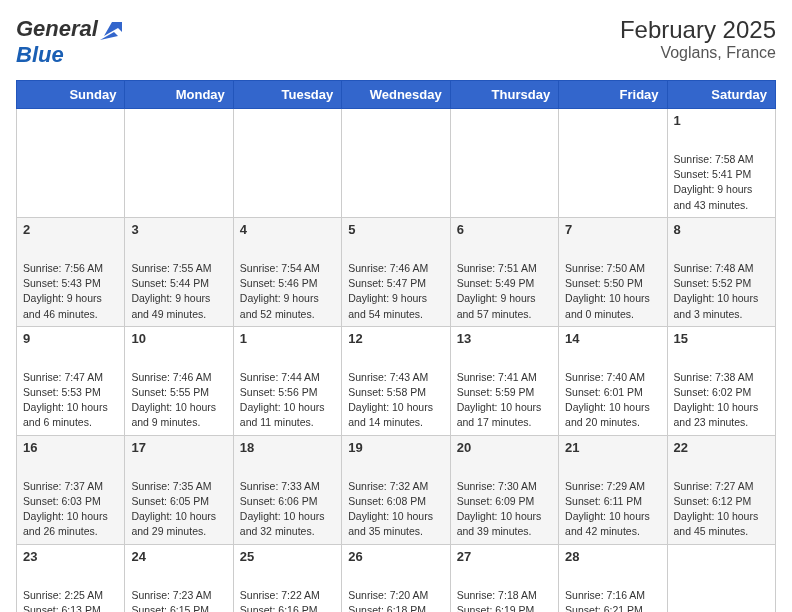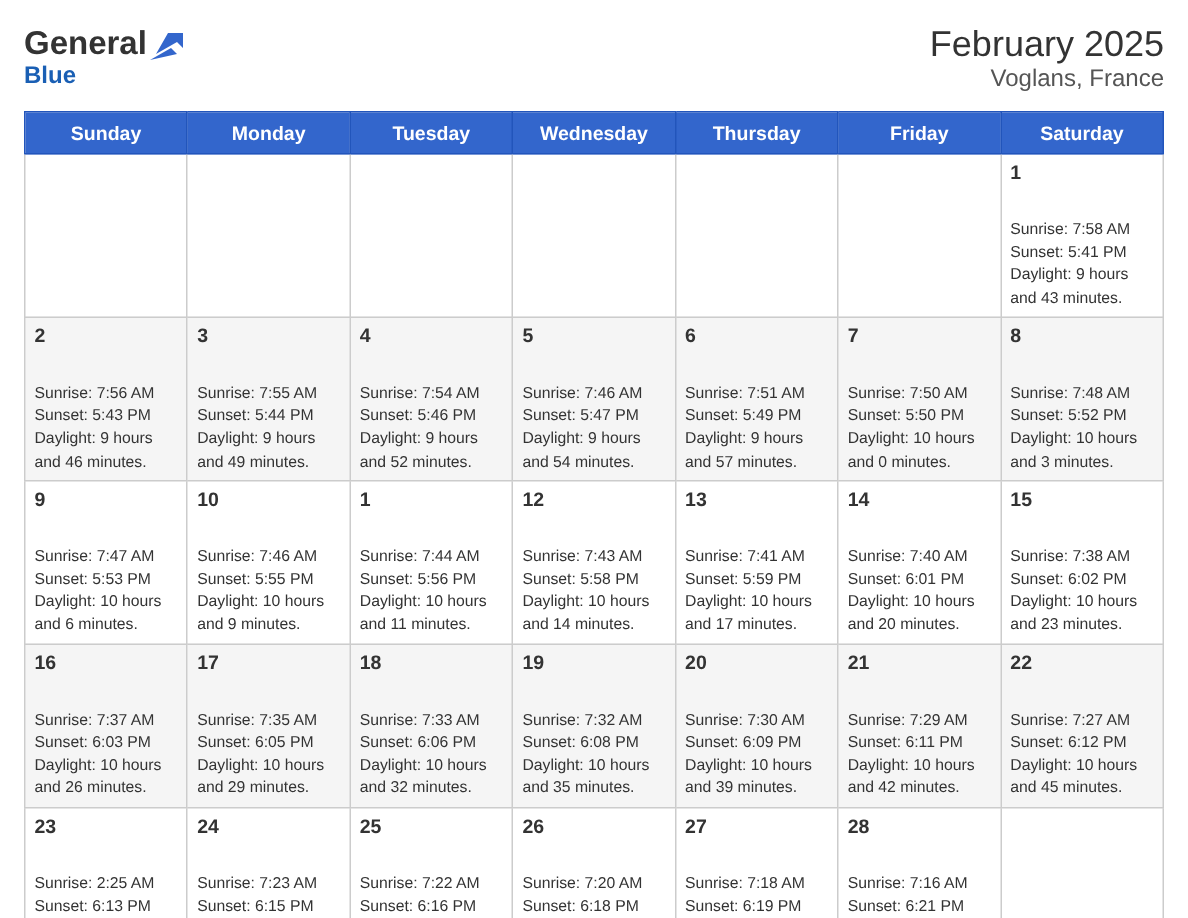--- a/index.html
+++ b/index.html
@@ -13,32 +13,33 @@
     .header {
       display: flex;
       justify-content: space-between;
       align-items: flex-start;
       margin-bottom: 12px;
     }
     .logo {
       display: flex;
       flex-direction: column;
       align-items: flex-start;
+      font-style: italic;
     }
     .logo-text {
       display: flex;
       align-items: center;
     }
     .logo-general {
       font-size: 22px;
       font-weight: bold;
       color: #333;
     }
     .logo-blue {
-      font-size: 16px;
+      font-size: 22px;
       font-weight: bold;
       color: #1a5fb4;
     }
     .logo-icon {
       width: 22px;
       height: 22px;
       margin-left: 2px;
     }
     .title-block {
       text-align: right;
@@ -53,21 +54,21 @@
       color: #555;
     }
     .calendar {
       width: 100%;
       border-collapse: collapse;
       border: 1px solid #ccc;
     }
     .calendar th {
       background-color: #3366cc;
       color: #fff;
-      text-align: center;
+      text-align: right;
       padding: 6px 8px;
       font-size: 13px;
       border: 1px solid #2255bb;
     }
     .calendar td {
       vertical-align: top;
       border: 1px solid #ccc;
       padding: 4px 6px;
       width: calc(100% / 7);
       min-height: 80px;

